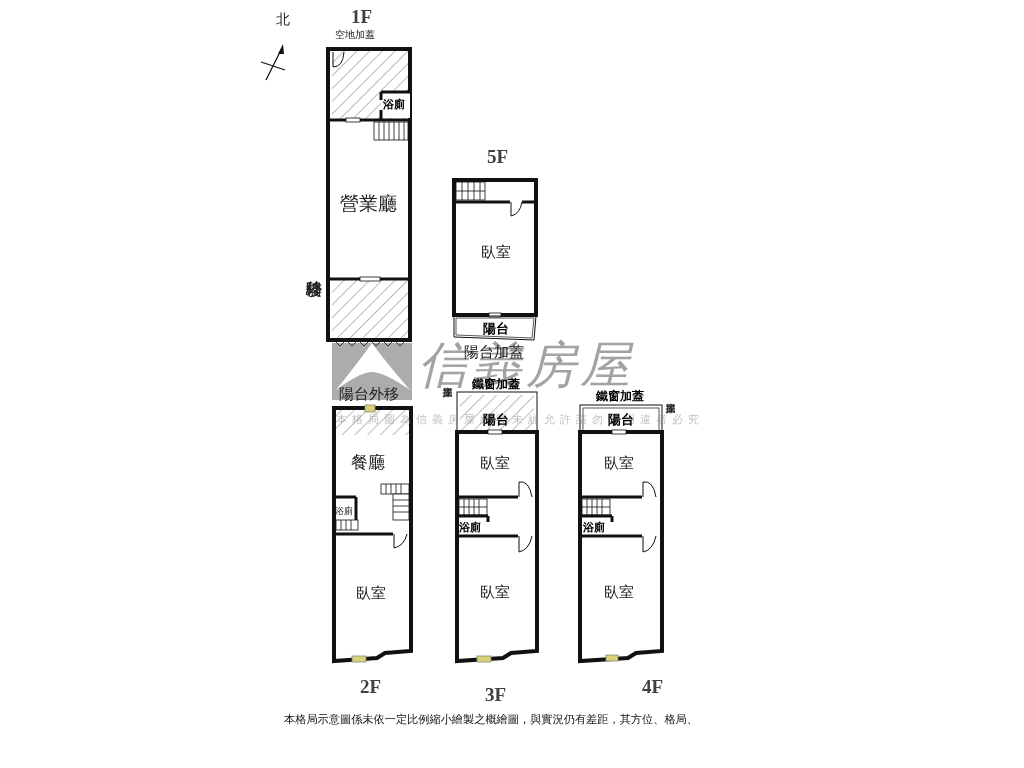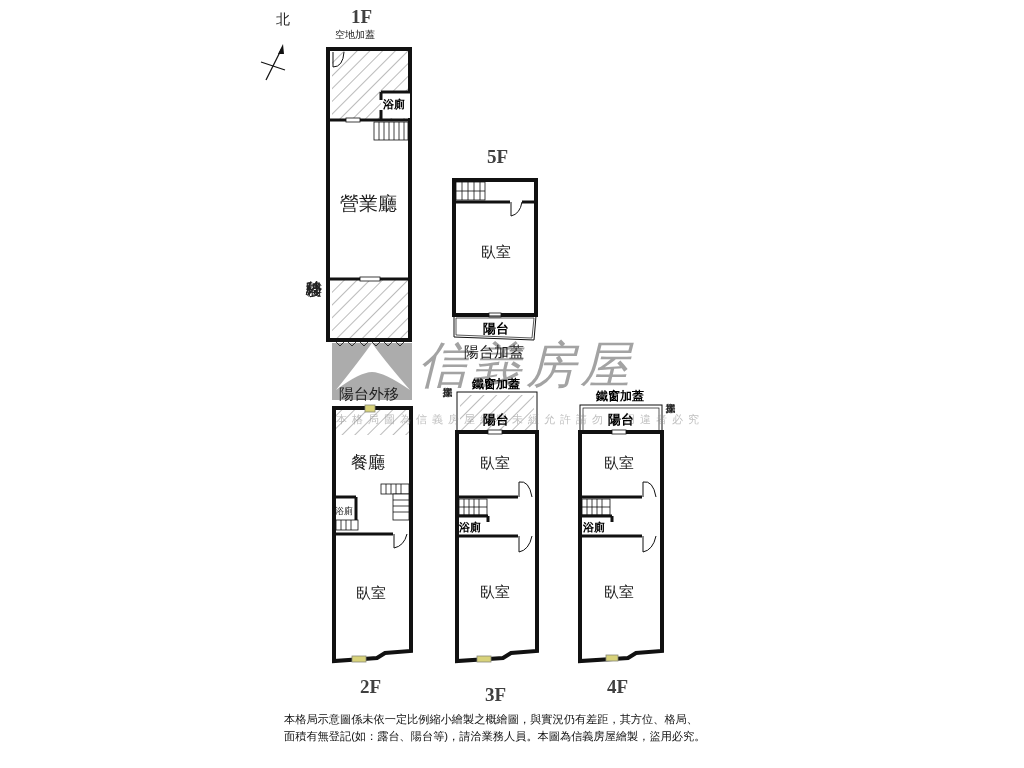--- a/index.html
+++ b/index.html
@@ -187,18 +187,17 @@
 <div class="abs label bold" style="left:459px; top:520px; font-size:11px;">浴廁</div>
 <div class="abs label" style="left:480px; top:583px; font-size:15px;">臥室</div>
 <div class="abs floor-label" style="left:485px; top:676px;margin-top:8px;">3F</div>
 
 <div class="abs label bold" style="left:596px; top:388px; font-size:12px;">鐵窗加蓋</div>
 <div class="abs label vert" style="left:665px; top:395px; font-size:10px; line-height:11px;">加採光罩</div>
 <div class="abs label bold" style="left:608px; top:411px; font-size:13px;">陽台</div>
 <div class="abs label" style="left:604px; top:454px; font-size:15px;">臥室</div>
 <div class="abs label bold" style="left:583px; top:520px; font-size:11px;">浴廁</div>
 <div class="abs label" style="left:604px; top:583px; font-size:15px;">臥室</div>
-<div class="abs floor-label" style="left:607px; top:676px;text-align:center;">4F</div>
+<div class="abs floor-label" style="left:642px; top:676px;text-align:center;">4F</div>
 
 <div class="disclaimer">
   <div>本格局示意圖係未依一定比例縮小繪製之概繪圖，與實況仍有差距，其方位、格局、</div>
-  <div>面積有無登記(如：露台、陽台等)，請洽業務人員。本圖為信義房屋繪製，盜用必究。</div>
 </div>
 
 </body></html>

